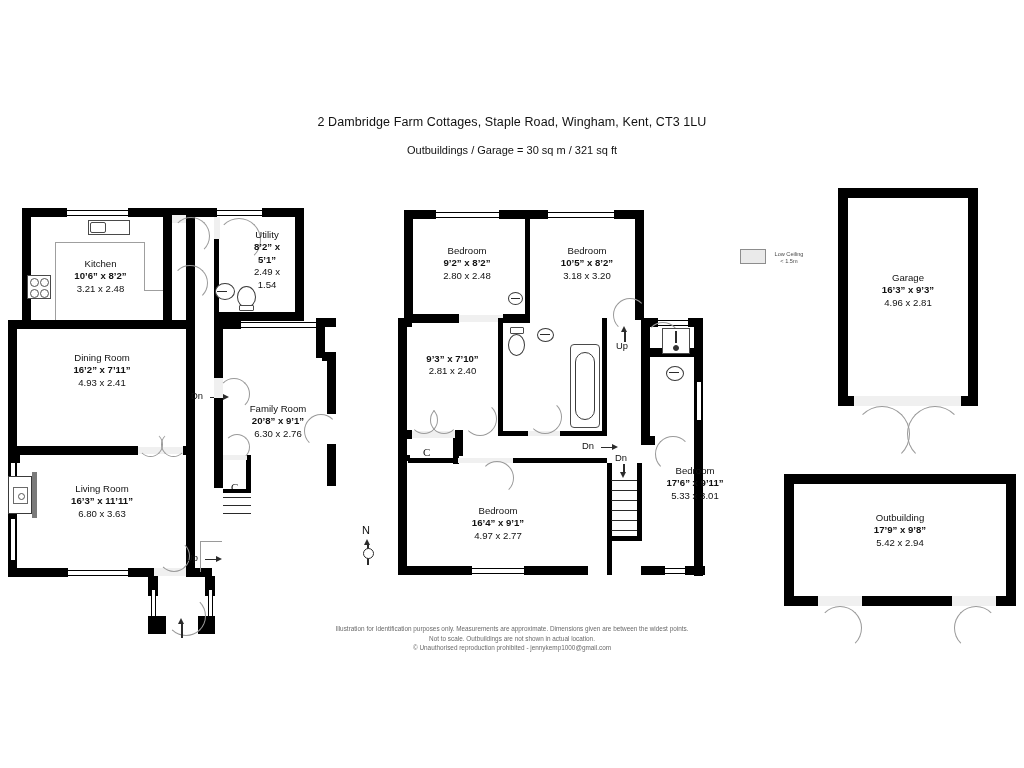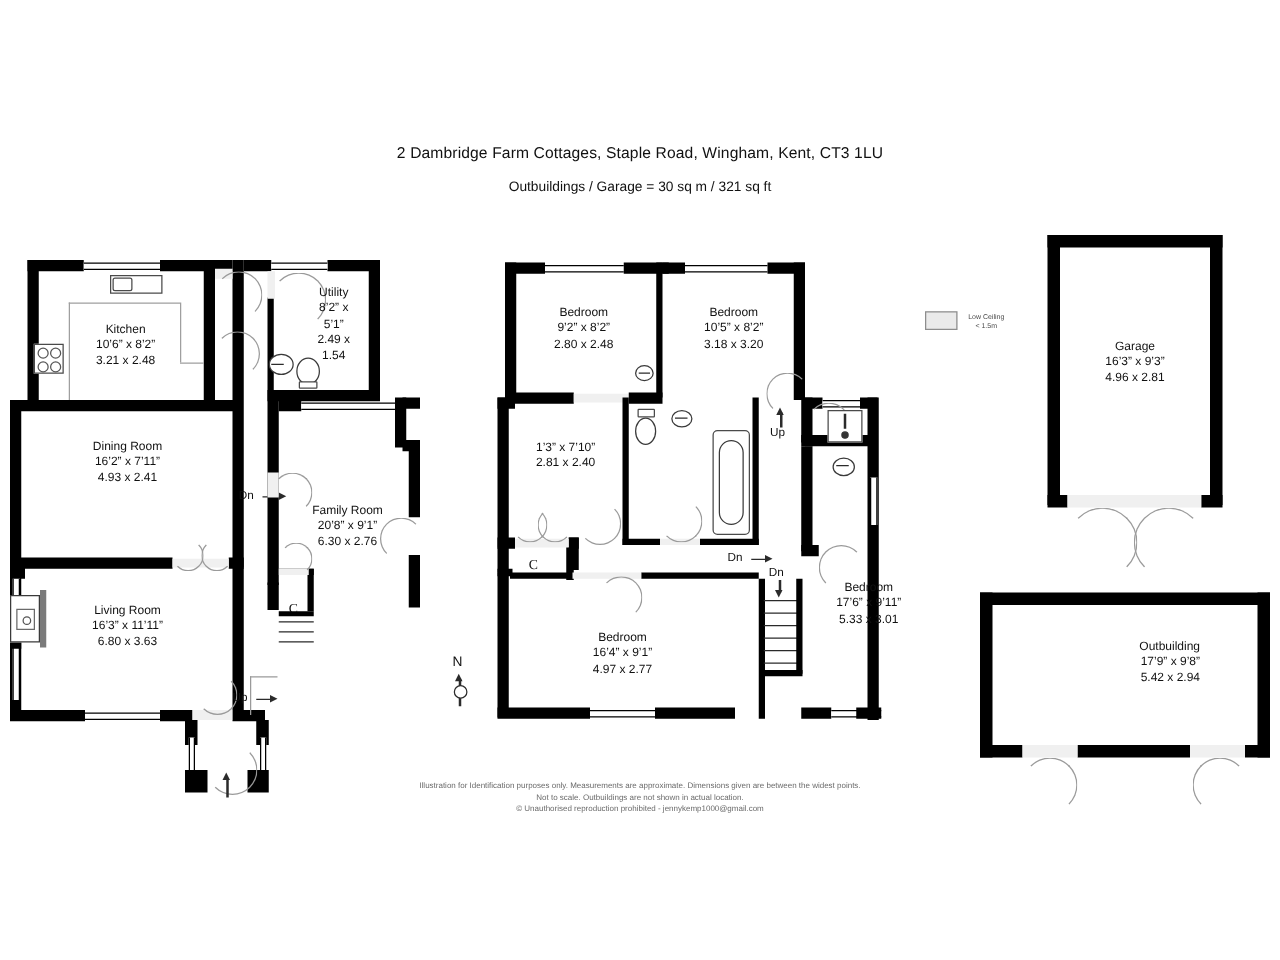--- a/index.html
+++ b/index.html
@@ -42,21 +42,21 @@
   
   .arc{position:absolute;border:1px solid #9a9a9a;border-radius:50%;background:transparent;}
   .arc-tr{border-color:transparent #9a9a9a #9a9a9a transparent;}
   .arc-tl{border-color:transparent transparent #9a9a9a #9a9a9a;}
   .arc-br{border-color:#9a9a9a #9a9a9a transparent transparent;}
   .arc-bl{border-color:#9a9a9a transparent transparent #9a9a9a;}
 
   
   .rlabel{position:absolute;text-align:center;font-size:9.6px;line-height:12.4px;color:#111;white-space:nowrap;}
   .rlabel .nm{display:block;}
-  .rlabel .d1{display:block;}
+  .rlabel .d1{display:block;font-weight:bold;}
   .rlabel .d2{display:block;}
 
   .tag{position:absolute;font-size:9.4px;color:#111;}
   .cup{position:absolute;font-size:11px;color:#111;font-family:"Liberation Serif",serif;}
 
   
   .fx{position:absolute;background:#fff;border:1px solid #4a4a4a;box-sizing:border-box;}
   .fx-oval{position:absolute;background:#fff;border:1.2px solid #3a3a3a;border-radius:50%;box-sizing:border-box;}
   .hobdot{position:absolute;border:1px solid #555;border-radius:50%;background:#fff;}
 
@@ -289,21 +289,21 @@
     <div class="wall" style="left:398px;top:430px;width:14px;height:9px;"></div>
     <div class="wall" style="left:455px;top:430px;width:8px;height:9px;"></div>
     <div class="wall" style="left:455px;top:430px;width:8px;height:26px;"></div>
     <div class="gap" style="left:412px;top:431px;width:43px;height:7px;"></div>
     <div class="arc arc-tr" style="left:410px;top:406px;width:26px;height:26px;"></div>
     <div class="arc arc-tl" style="left:430px;top:406px;width:26px;height:26px;"></div>
     <div class="arc arc-tr" style="left:463px;top:402px;width:32px;height:32px;"></div>
 
     <div class="rlabel" style="left:405px;top:353px;width:95px;">
       <span class="nm"></span>
-      <span class="d1">1’3” x 7’10”</span>
+      <span class="d1">9’3” x 7’10”</span>
       <span class="d2">2.81 x 2.40</span>
     </div>
 
     <div class="wall" style="left:398px;top:438px;width:9px;height:20px;"></div>
     <div class="wall" style="left:398px;top:455px;width:12px;height:6px;"></div>
     <div class="wall" style="left:453px;top:438px;width:6px;height:26px;"></div>
     <div class="cup" style="left:423px;top:446px;">C</div>
 
     <div class="arrow-up" style="left:621px;top:326px;"></div>
     <div class="ln-v" style="left:624px;top:330px;height:12px;"></div>
@@ -401,21 +401,21 @@
     <div class="wall" style="left:784px;top:474px;width:10px;height:132px;"></div>
     <div class="wall" style="left:1006px;top:474px;width:10px;height:132px;"></div>
     <div class="wall" style="left:784px;top:596px;width:34px;height:10px;"></div>
     <div class="wall" style="left:862px;top:596px;width:90px;height:10px;"></div>
     <div class="wall" style="left:996px;top:596px;width:20px;height:10px;"></div>
     <div class="gap" style="left:818px;top:596px;width:44px;height:10px;"></div>
     <div class="gap" style="left:952px;top:596px;width:44px;height:10px;"></div>
     <div class="arc arc-br" style="left:818px;top:606px;width:42px;height:42px;"></div>
     <div class="arc arc-bl" style="left:954px;top:606px;width:42px;height:42px;"></div>
 
-    <div class="rlabel" style="left:840px;top:512px;width:120px;text-align:right;">
+    <div class="rlabel" style="left:840px;top:512px;width:120px;">
       <span class="nm">Outbuilding</span>
       <span class="d1">17’9” x 9’8”</span>
       <span class="d2">5.42 x 2.94</span>
     </div>
   </div>
 
   <div class="footer">
     <div>Illustration for Identification purposes only.  Measurements are approximate. Dimensions given are between the widest points.</div>
     <div>Not to scale.  Outbuildings are not shown in actual location.</div>
     <div>© Unauthorised reproduction prohibited  -  jennykemp1000@gmail.com</div>

